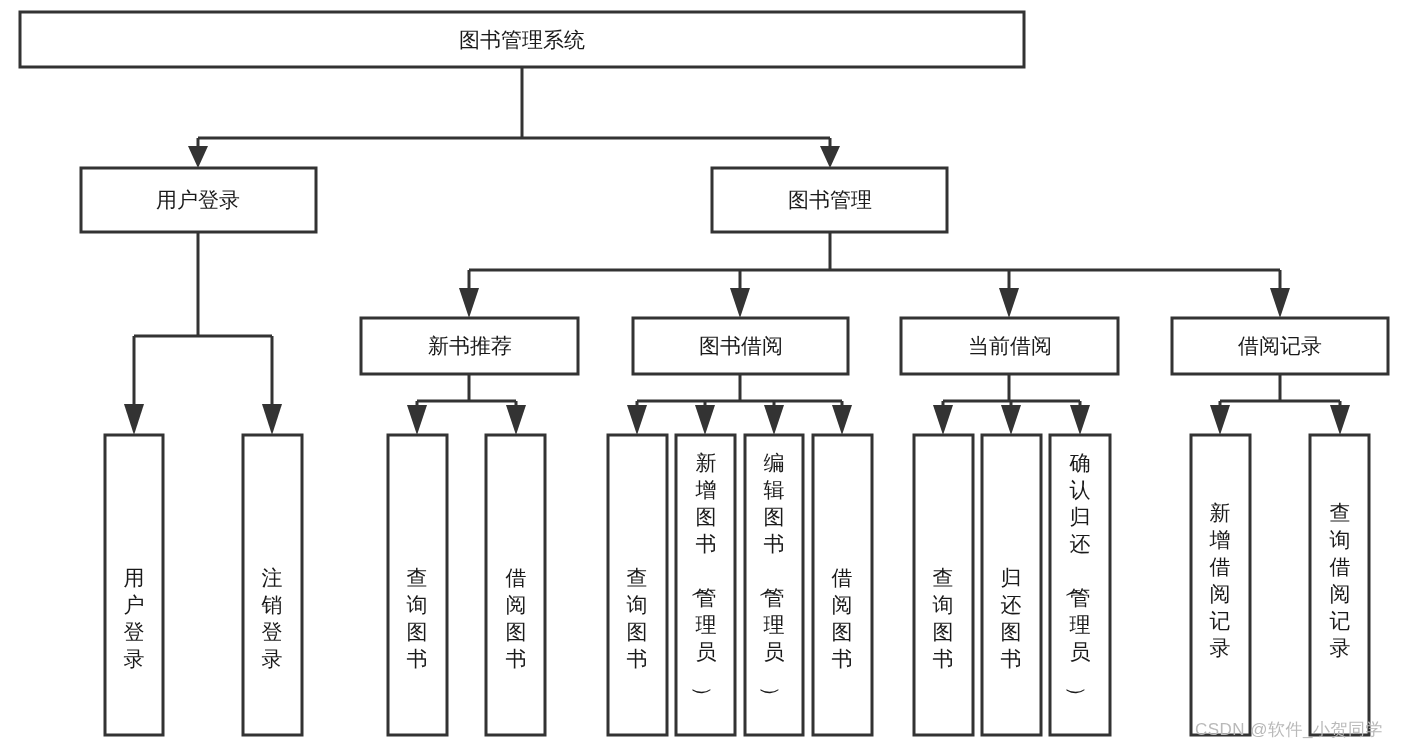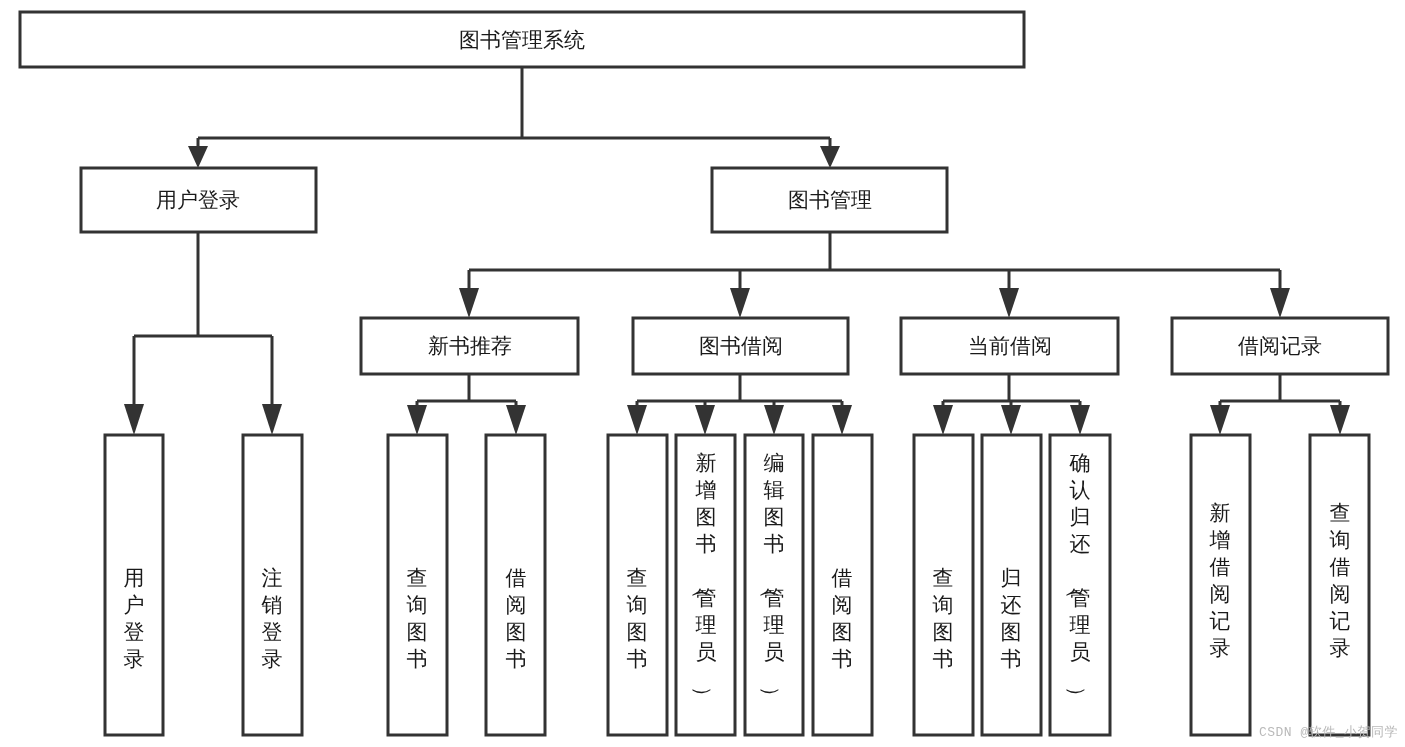--- a/index.html
+++ b/index.html
@@ -46,24 +46,24 @@
     dominant-baseline: middle;
   }
   .node-label-vertical {
     font-family: "Liberation Sans", "DejaVu Sans", sans-serif;
     font-size: 21px;
     fill: #1a1a1a;
     text-anchor: middle;
   }
   .watermark {
     position: absolute;
-    right: 7px;
+    right: 22px;
     bottom: 6px;
-    font-family: Liberation Mono, monospace;
-    font-size: 13px;
+    font-family: Liberation Sans, sans-serif;
+    font-size: 17px;
     color: #b9b9b9;
     white-space: nowrap;
     letter-spacing: 0.5px;
     pointer-events: none;
   }
 </style>
 </head>
 <body>
 
 <div id="diagram-root">

